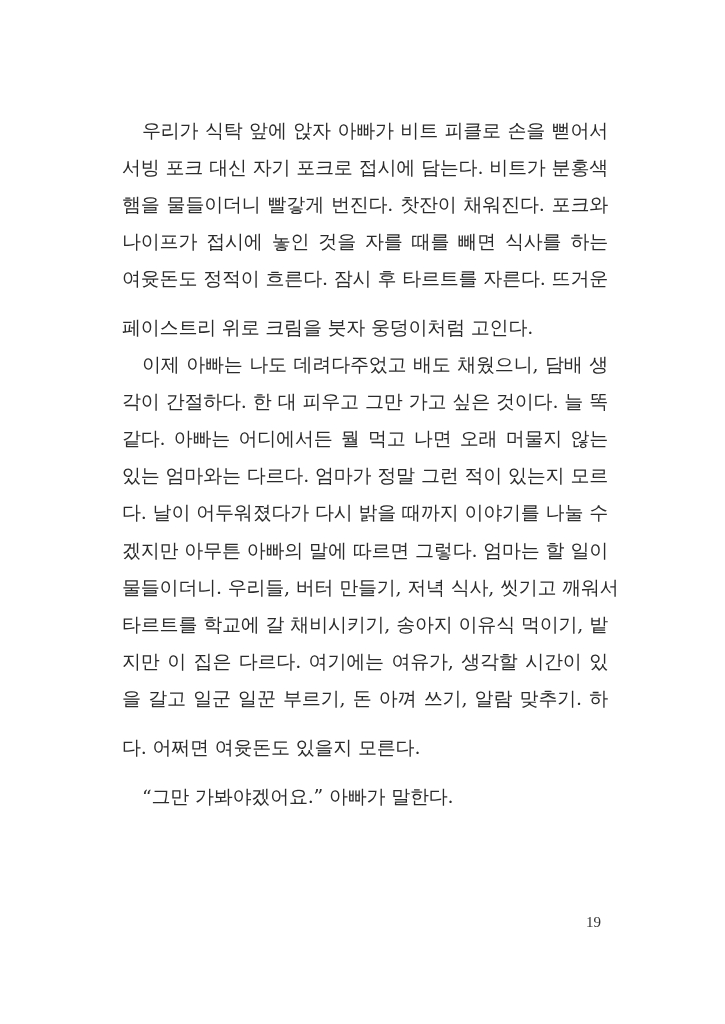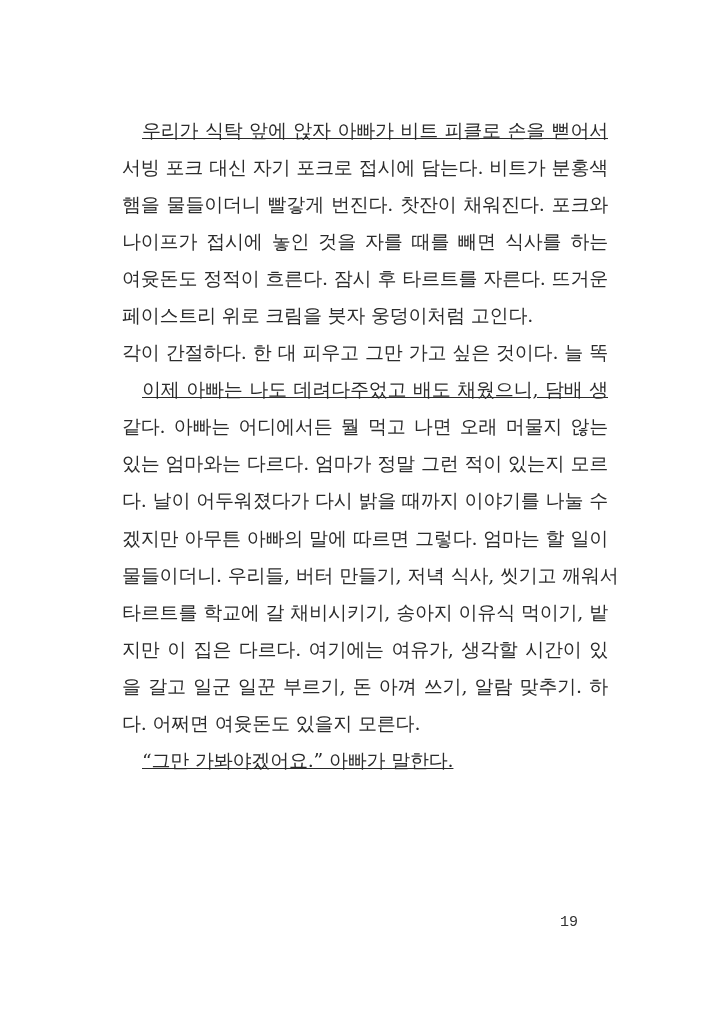--- a/index.html
+++ b/index.html
@@ -34,49 +34,49 @@
       line-height: 37.05px;
       font-size: 19px;
       white-space: nowrap;
       text-align: justify;
       text-align-last: justify;
       letter-spacing: -0.2px;
       color: #2b2b2b;
     }
     .line.indent {
       padding-left: 20px;
-      text-decoration: underline;
     }
     .line.last {
       text-align-last: left;
+      margin-top: 12px;
     }
     .page-number {
       position: absolute;
-      left: 560px;
+      left: 586px;
       top: 914px;
       font-size: 15px;
-      font-family: Liberation Mono, monospace;
+      font-family: Liberation Serif, serif;
       color: #333333;
     }
   </style>
 </head>
 <body>
 
 <div class="page">
   <div class="text-block">
 
     <div class="line indent">우리가 식탁 앞에 앉자 아빠가 비트 피클로 손을 뻗어서</div>
     <div class="line">서빙 포크 대신 자기 포크로 접시에 담는다. 비트가 분홍색</div>
     <div class="line">햄을 물들이더니 빨갛게 번진다. 찻잔이 채워진다. 포크와</div>
     <div class="line">나이프가 접시에 놓인 것을 자를 때를 빼면 식사를 하는</div>
     <div class="line">여윳돈도 정적이 흐른다. 잠시 후 타르트를 자른다. 뜨거운</div>
     <div class="line last">페이스트리 위로 크림을 붓자 웅덩이처럼 고인다.</div>
 
+    <div class="line indent">이제 아빠는 나도 데려다주었고 배도 채웠으니, 담배 생</div>
     <div class="line">각이 간절하다. 한 대 피우고 그만 가고 싶은 것이다. 늘 똑</div>
-    <div class="line indent">이제 아빠는 나도 데려다주었고 배도 채웠으니, 담배 생</div>
     <div class="line">같다. 아빠는 어디에서든 뭘 먹고 나면 오래 머물지 않는</div>
     <div class="line">있는 엄마와는 다르다. 엄마가 정말 그런 적이 있는지 모르</div>
     <div class="line">다. 날이 어두워졌다가 다시 밝을 때까지 이야기를 나눌 수</div>
     <div class="line">겠지만 아무튼 아빠의 말에 따르면 그렇다. 엄마는 할 일이</div>
     <div class="line">물들이더니. 우리들, 버터 만들기, 저녁 식사, 씻기고 깨워서</div>
     <div class="line">타르트를 학교에 갈 채비시키기, 송아지 이유식 먹이기, 밭</div>
     <div class="line">지만 이 집은 다르다. 여기에는 여유가, 생각할 시간이 있</div>
     <div class="line">을 갈고 일군 일꾼 부르기, 돈 아껴 쓰기, 알람 맞추기. 하</div>
     <div class="line last">다. 어쩌면 여윳돈도 있을지 모른다.</div>
 

